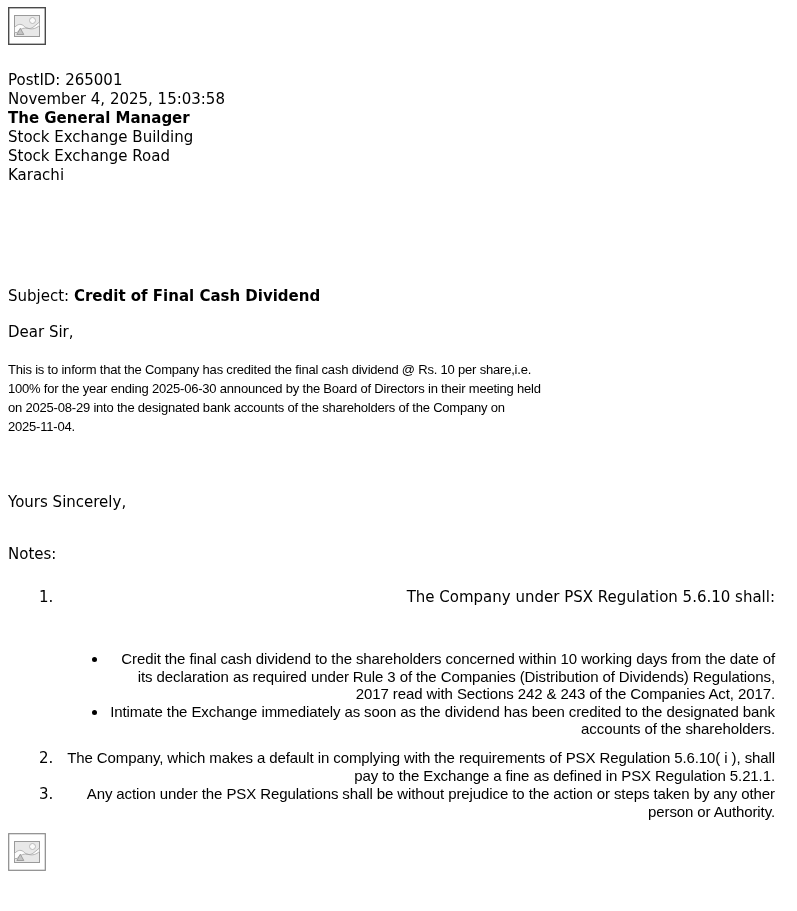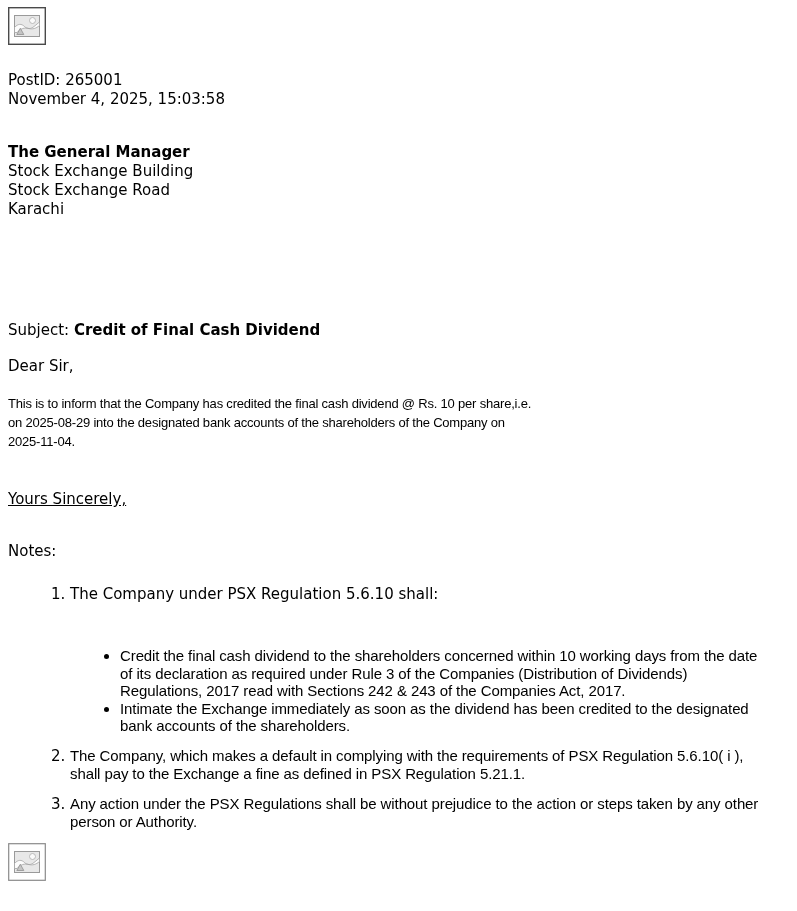--- a/index.html
+++ b/index.html
@@ -16,51 +16,51 @@
   .f-wide   { font-family: "DejaVu Sans", sans-serif; }
 
   .img-placeholder {
     width: 38px; height: 38px;
     display: block;
   }
   .img-placeholder svg { display: block; width: 38px; height: 38px; }
   .icon-bottom { margin-top: 12px; }
 
   .meta { margin-top: 26px; line-height: 19px; }
-  .recipient { margin-top: 34px; line-height: 19px; }
+  .recipient { line-height: 19px; }
   .recipient .name { font-weight: bold; }
 
   .subject { margin-top: 102px; line-height: 19px; }
   .subject .subject-value { font-weight: bold; }
 
   .salutation { margin-top: 17px; line-height: 19px; }
 
   .letter-body { margin-top: 18px; }
   .letter-body .bline {
     font-family: "Liberation Sans", sans-serif;
     font-size: 13px;
     line-height: 19px;
     white-space: nowrap;
     letter-spacing: -0.2px;
   }
 
-  .closing { margin-top: 39px; line-height: 19px; text-decoration: underline; }
+  .closing { margin-top: 57px; line-height: 19px; }
 
   .notes-label {
     margin-top: 36px;
     font-size: 15px;
     line-height: 12px;
   }
 
   ol.notes-list {
     margin: 29px 14px 0 0;
     padding: 0 0 0 50px;
     line-height: 17px;
   }
-  ol.notes-list > li { margin: 12px; padding: 0; }
+  ol.notes-list > li { margin: 0; padding: 0; text-align: right; }
   ol.notes-list > li .item-text-narrow {
     font-family: "Liberation Sans", sans-serif;
     letter-spacing: -0.1px;
   }
   ul.sub-list {
     margin: 44px 0 11px 0;
     padding: 0 0 0 50px;
     list-style-type: disc;
     line-height: 17.5px;
   }
@@ -99,20 +99,21 @@
 
   <div class="subject f-wide">
     <span>Subject:</span>
     <span class="subject-value">Credit of Final Cash Dividend</span>
   </div>
 
   <div class="salutation f-wide">Dear Sir,</div>
 
   <div class="letter-body">
     <div class="bline">This is to inform that the Company has credited the final cash dividend @ Rs. 10 per share,i.e.</div>
+    <div class="bline">100% for the year ending 2025-06-30 announced by the Board of Directors in their meeting held</div>
     <div class="bline">on 2025-08-29 into the designated bank accounts of the shareholders of the Company on</div>
     <div class="bline">2025-11-04.</div>
   </div>
 
   <div class="closing f-wide">Yours Sincerely,</div>
 
   <div class="notes-label f-wide">Notes:</div>
 
   <ol class="notes-list f-wide">
     <li>

